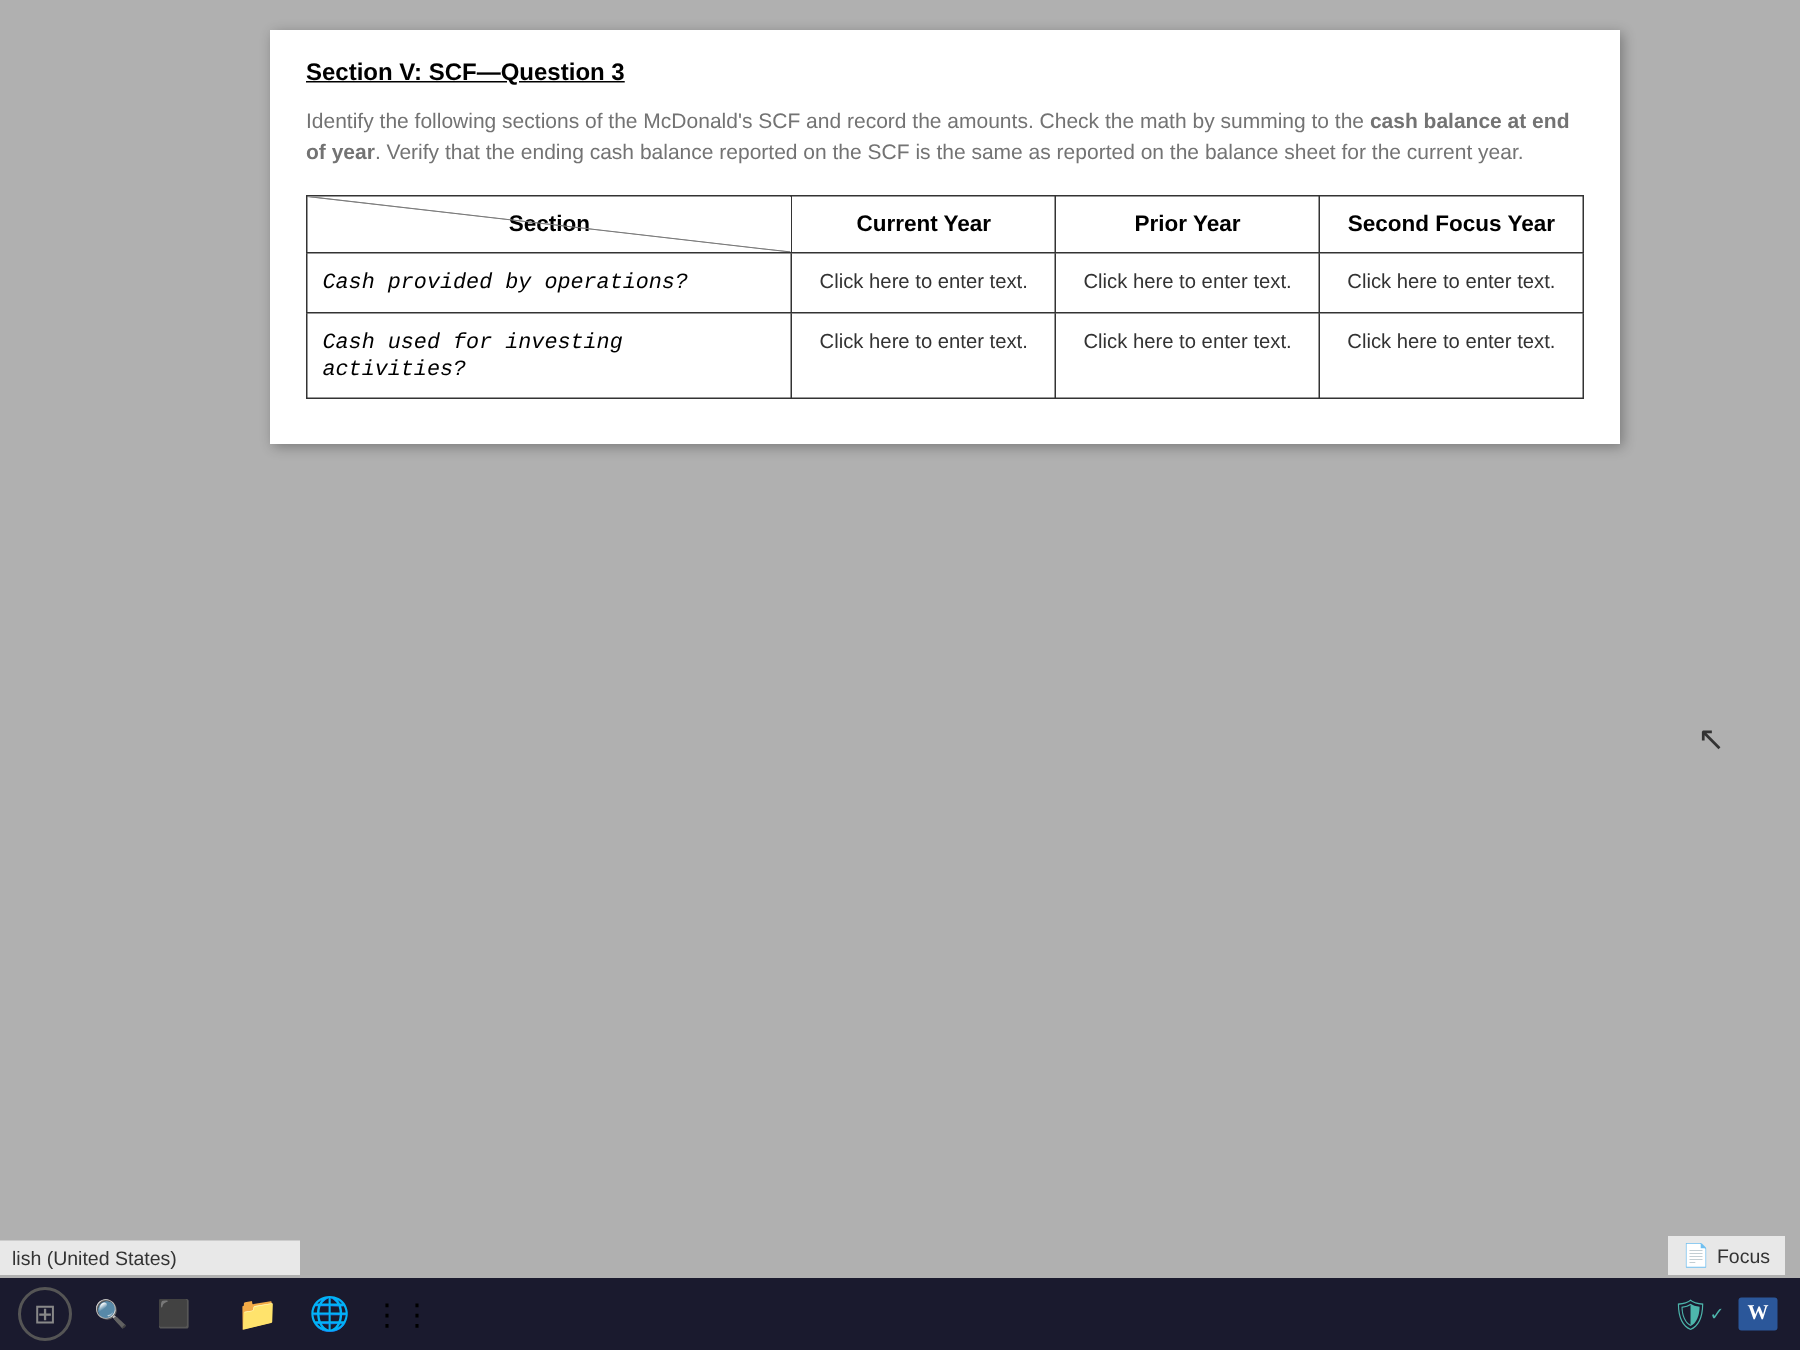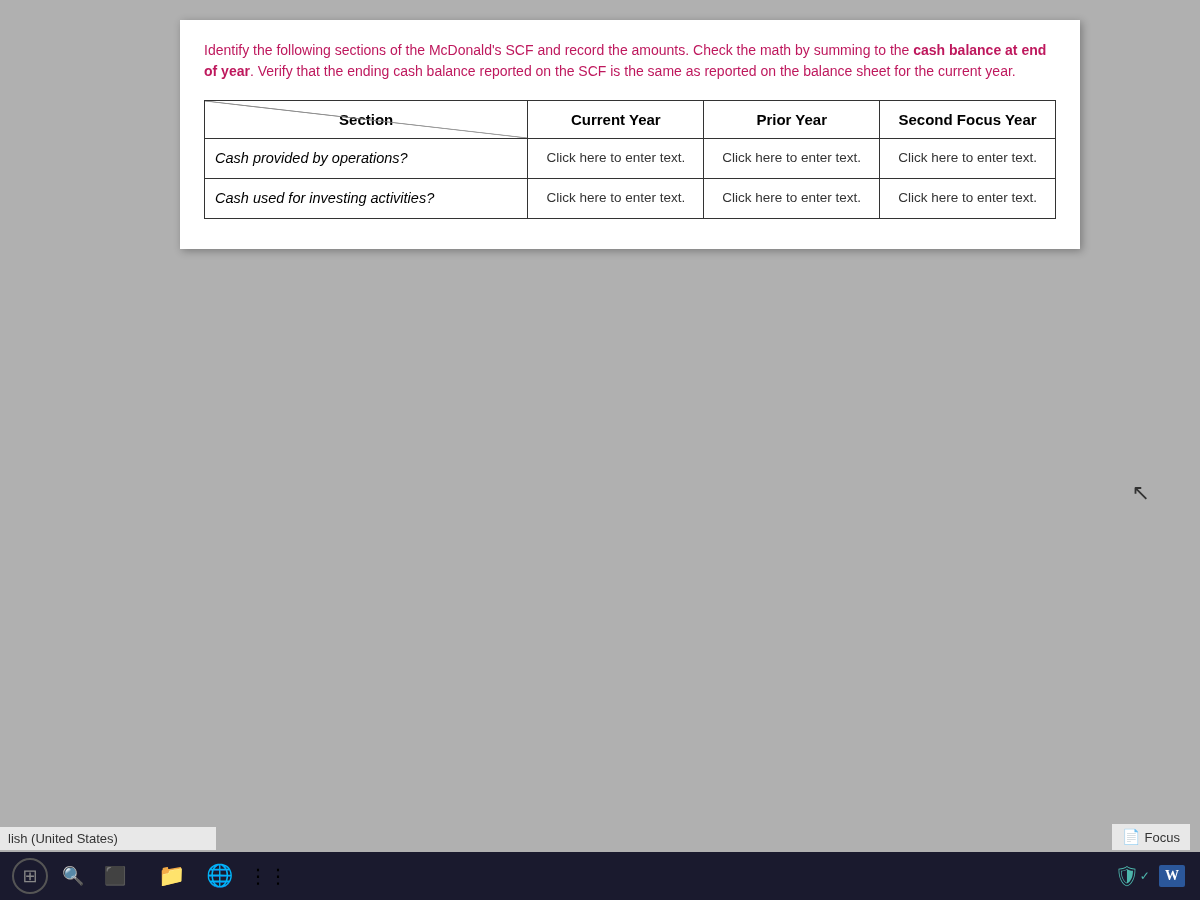--- a/index.html
+++ b/index.html
@@ -96,21 +96,21 @@
       align-items: center;
       justify-content: center;
       color: #ccc;
       font-size: 14px;
     }
 
     .language-bar {
       position: absolute;
       bottom: 50px;
       left: 0;
-      width: 216px;
+      width: 200px;
       background: #e8e8e8;
       padding: 4px 8px;
       font-size: 13px;
       color: #333;
       font-family: Arial, sans-serif;
     }
 
     .focus-bar {
       position: absolute;
       bottom: 50px;
@@ -141,21 +141,21 @@
       text-decoration: underline;
       margin-bottom: 12px;
       font-family: Arial, sans-serif;
     }
 
     .instructions {
       font-size: 14px;
       line-height: 1.5;
       margin-bottom: 18px;
       font-family: Arial, sans-serif;
-      color: #be185d;
+      color: #737373;
     }
 
     .instructions .bold {
       font-weight: bold;
     }
 
     table {
       width: 100%;
       border-collapse: collapse;
       border: 1.5px solid #333;
@@ -179,21 +179,21 @@
       text-align: center;
       font-size: 15px;
       font-weight: bold;
       font-family: Arial, sans-serif;
       background: white;
       padding: 10px 6px;
     }
 
     .row-label {
       font-size: 14.5px;
-      font-family: Liberation Sans, sans-serif;
+      font-family: Liberation Mono, monospace;
       font-style: italic;
       font-weight: normal;
       padding-top: 28px;
     }
 
     .click-cell {
       font-size: 13.5px;
       color: #333;
       font-family: Arial, sans-serif;
       text-align: center;
@@ -238,20 +238,21 @@
       pointer-events: none;
       z-index: 5;
     }
   </style>
 </head>
 <body>
 
 <div class="page-bg"></div>
 
 <div class="content-area">
+  <div class="section-title">Section V: SCF—Question 3</div>
 
   <div class="instructions">
     <span>Identify the following sections of the McDonald's SCF and record the amounts. Check the math by summing to the </span><span class="bold">cash balance at end of year</span><span>. Verify that the ending cash balance reported on the SCF is the same as reported on the balance sheet for the current year.</span>
   </div>
 
   <table>
     <thead>
       <tr class="header-row">
         <th class="col-section diag-cell">
           <svg viewBox="0 0 180 60" preserveAspectRatio="none">

